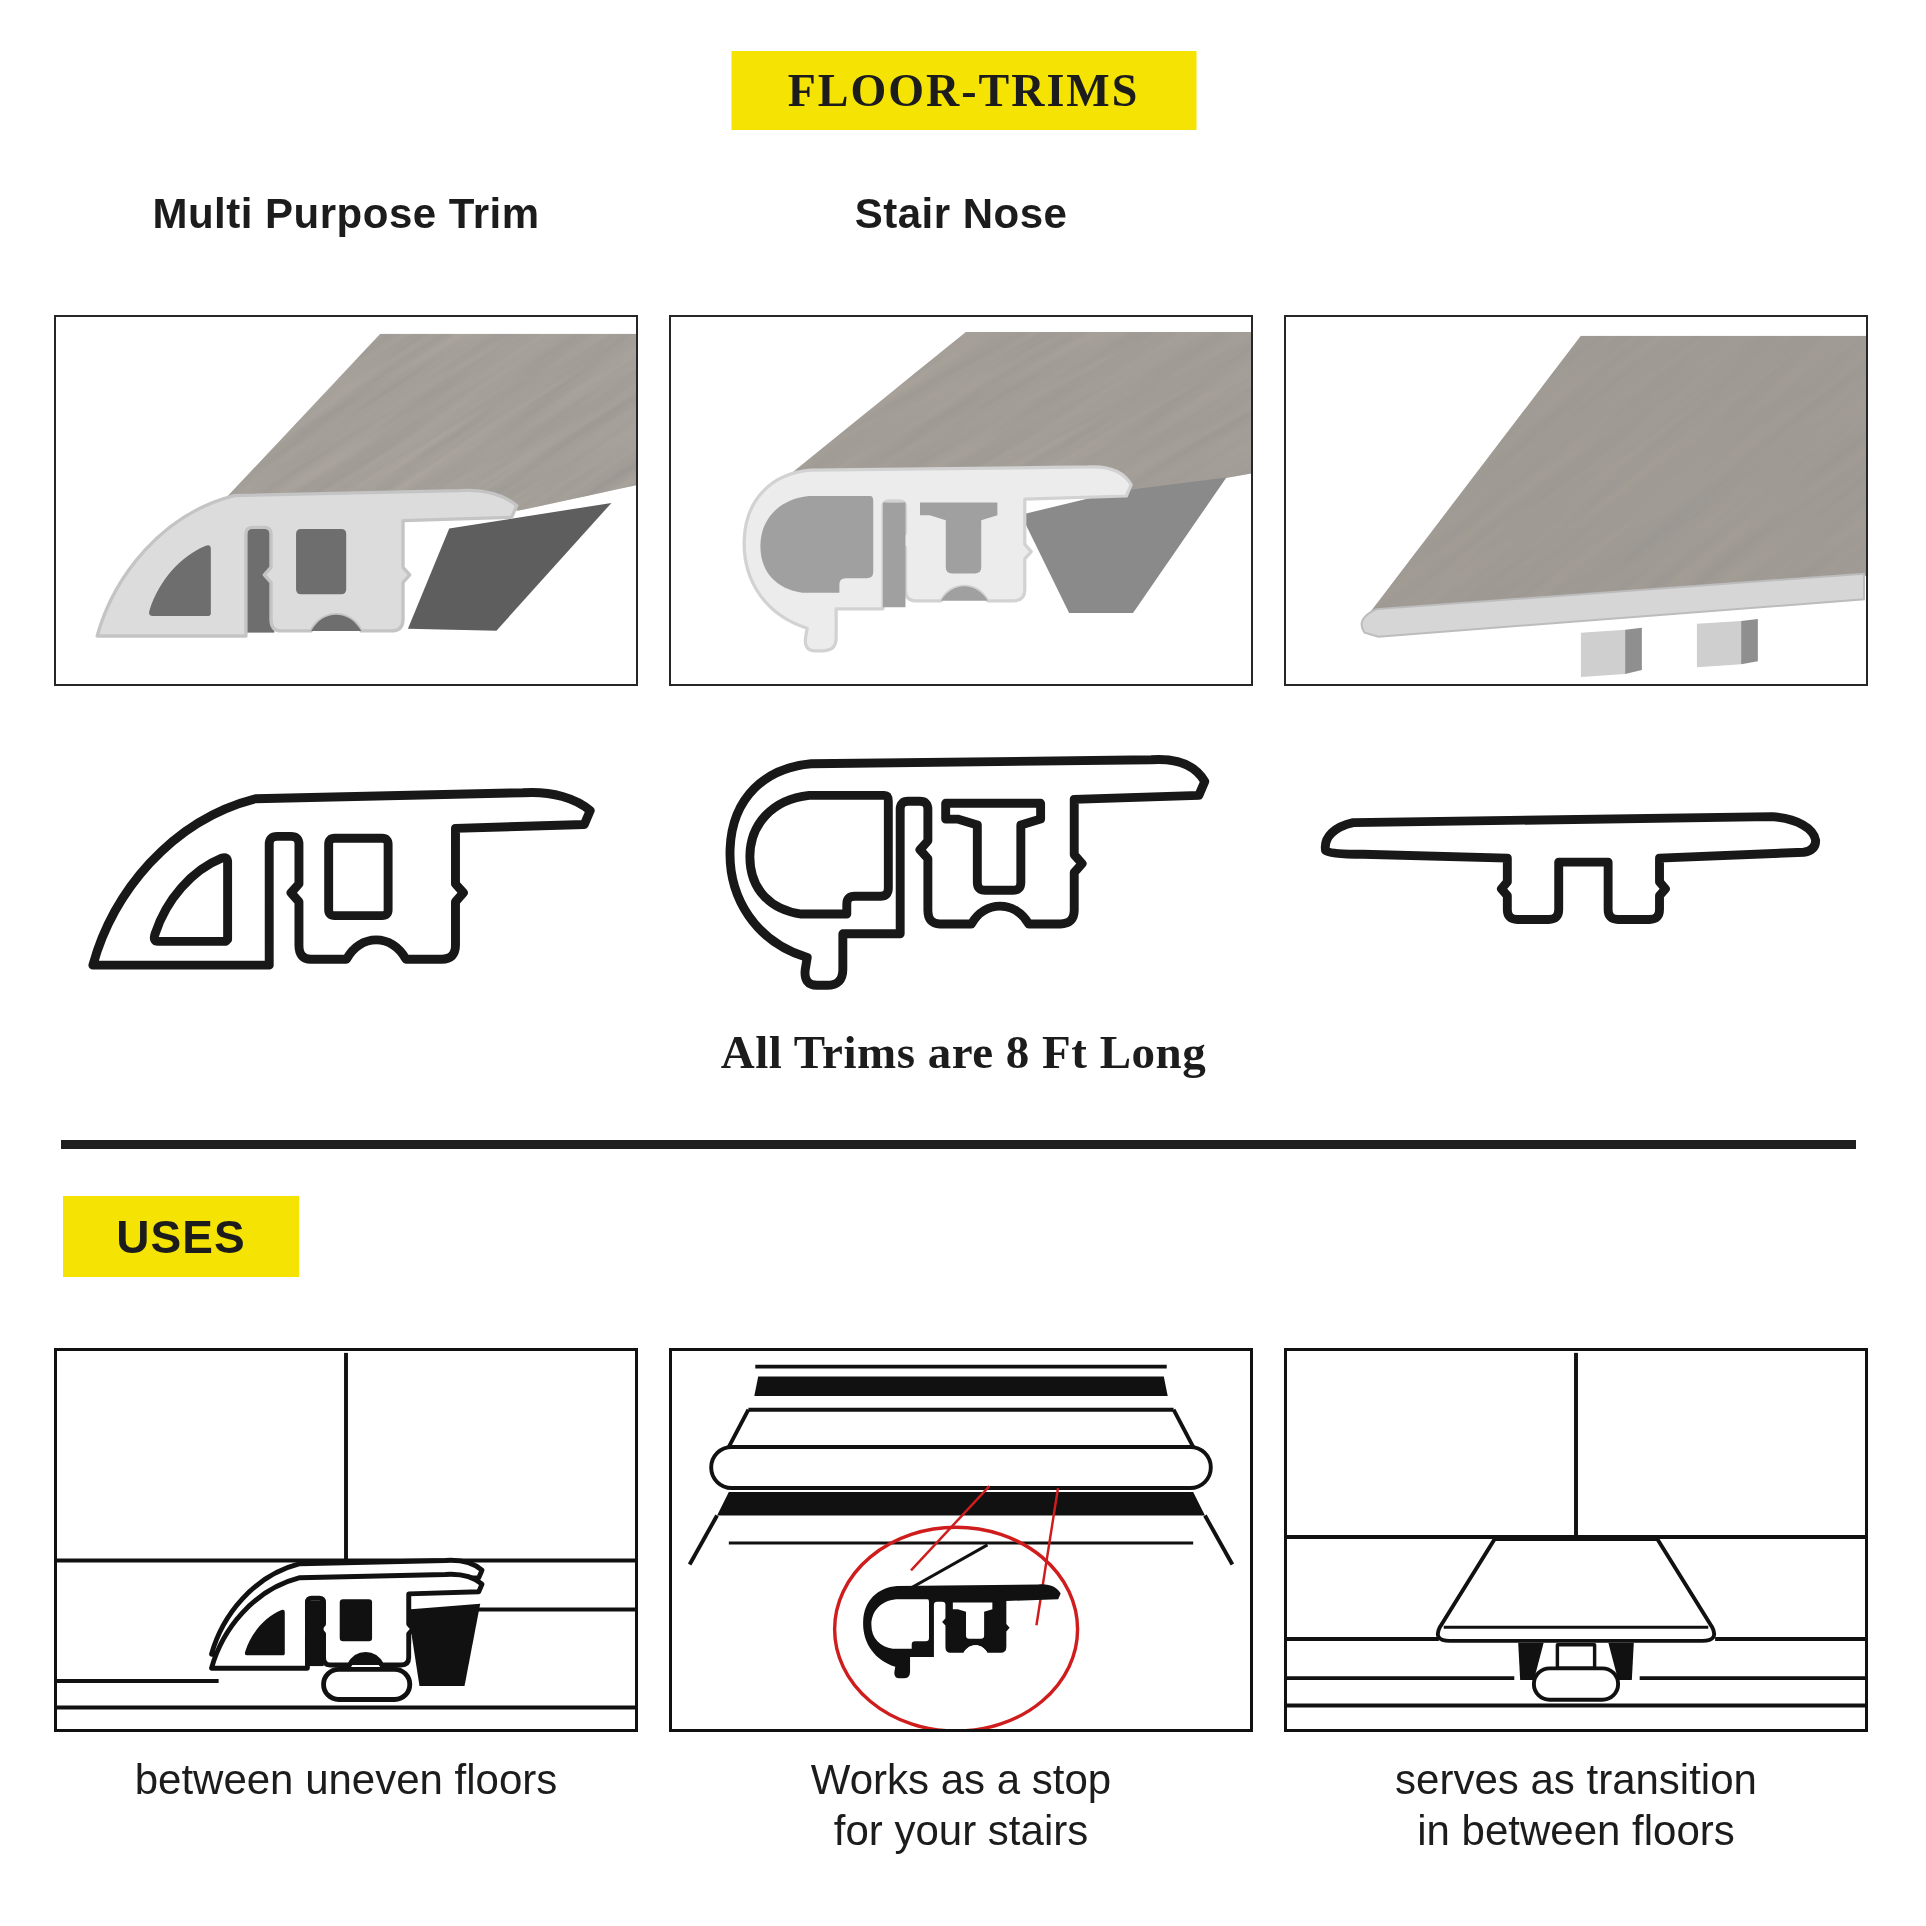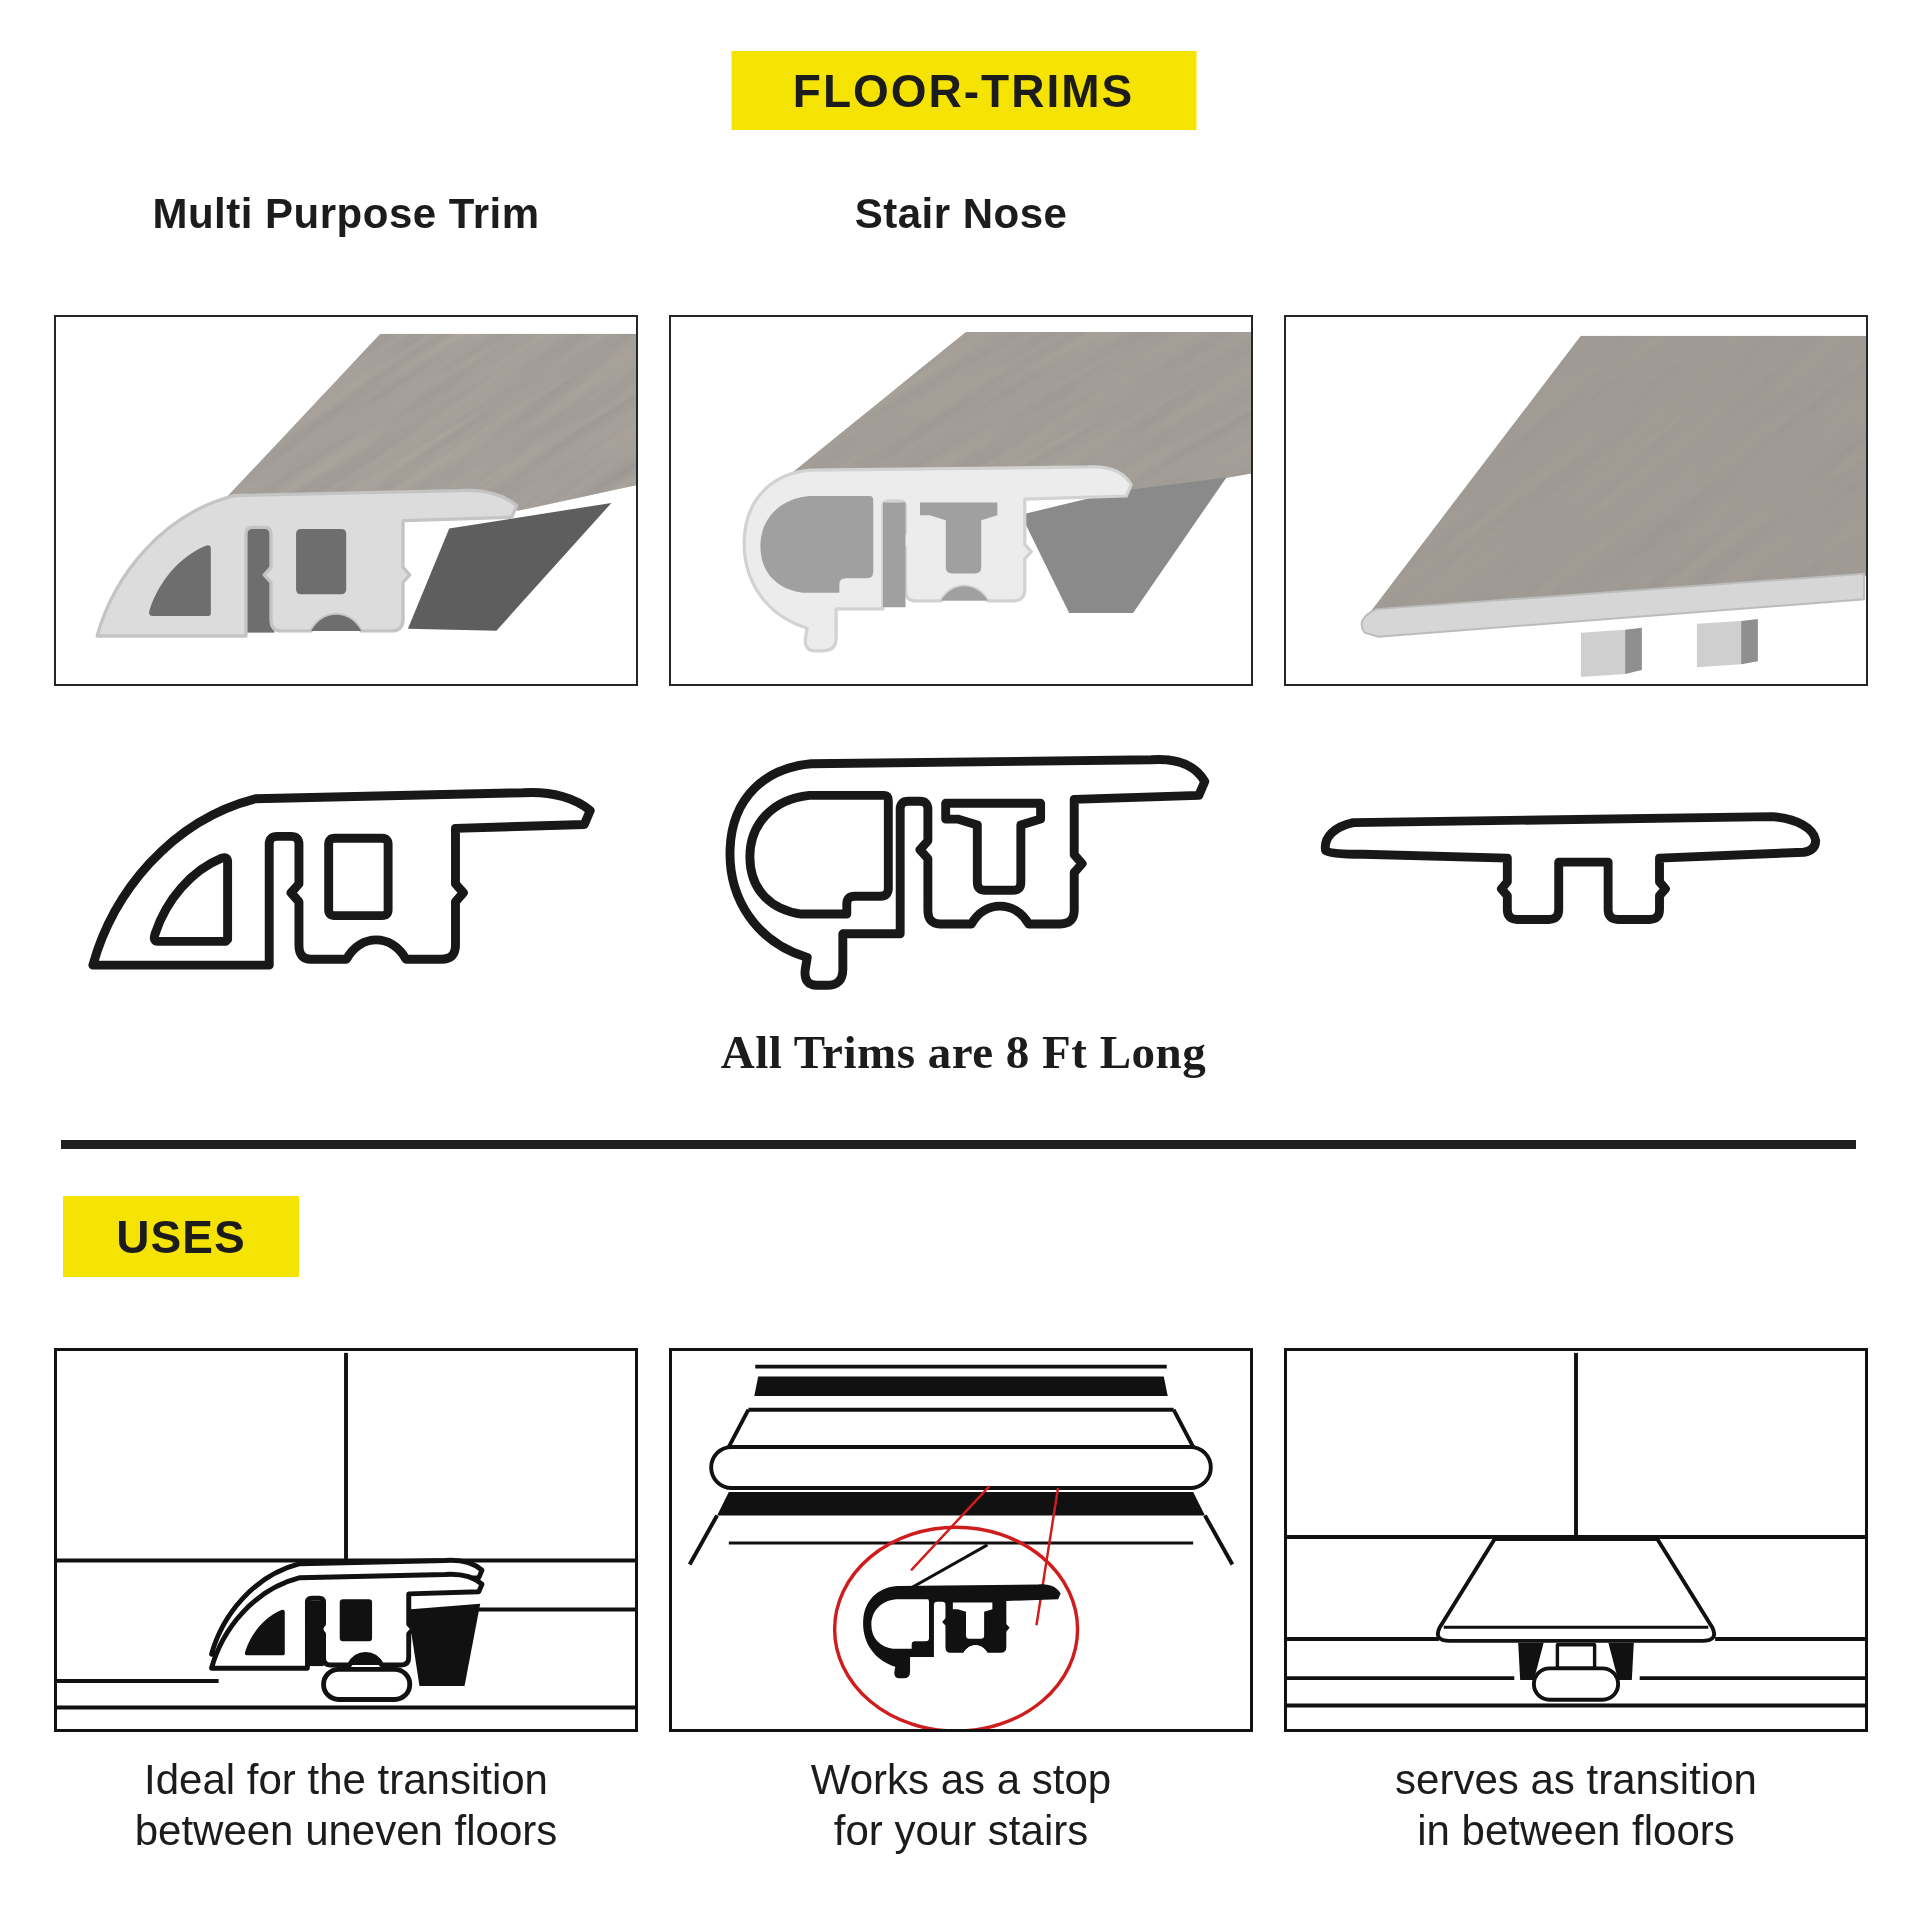--- a/index.html
+++ b/index.html
@@ -1,19 +1,19 @@
 <!DOCTYPE html>
 <html><head>
 <meta charset="utf-8">
 <style>
   html,body{margin:0;padding:0;background:#ffffff;}
   body{width:1927px;height:1927px;position:relative;font-family:"Liberation Sans",sans-serif;color:#1c1c1c;}
   .row3{position:absolute;left:54px;width:1814px;display:grid;grid-template-columns:584px 584px 584px;column-gap:31px;}
   .title-box{position:absolute;top:51px;left:50%;transform:translateX(-50%);width:465px;height:79px;
-    display:flex;align-items:center;justify-content:center;}
+    display:flex;align-items:center;justify-content:center;font-family:Liberation Serif, serif;}
   .title-box span{font-size:46px;font-weight:700;letter-spacing:2px;}
   .col-header{font-size:42px;font-weight:700;text-align:center;letter-spacing:0.5px;}
   .photo-box{height:367px;border:2px solid #262626;background:#ffffff;overflow:hidden;}
   .photo-box svg{display:block;width:100%;height:100%;}
   .draw-box{height:252px;display:flex;align-items:center;justify-content:center;}
   .draw-box svg{display:block;}
   .note{position:absolute;top:1025px;left:0;width:100%;text-align:center;font-size:47px;font-weight:700;letter-spacing:0.5px;font-family:Liberation Serif, serif;}
   .divider{position:absolute;top:1140px;left:61px;width:1795px;height:9px;background:#1f1f1f;}
   .uses-box{position:absolute;top:1196px;left:63px;width:236px;height:81px;display:flex;align-items:center;justify-content:center;}
   .uses-box span{font-size:46px;font-weight:700;letter-spacing:1px;}
@@ -228,21 +228,20 @@
       <rect x="276" y="298" width="38" height="24" fill="#ffffff" stroke-width="3.5"></rect>
       <rect x="252" y="322" width="86" height="32" rx="16" fill="#ffffff"></rect>
       <path d="M212,190 L378,190 L434,280 Q441,294 424,294 L166,294 Q149,294 156,280 Z" fill="#ffffff"></path>
       <line x1="160" y1="280" x2="430" y2="280" stroke-width="3"></line>
     </svg>
   </div>
 </div>
 
 <div class="row3" style="top:1754px">
   <div class="caption">
-    <div>Ideal for the transition</div>
     <div>between uneven floors</div>
   </div>
   <div class="caption">
     <div>Works as a stop</div>
     <div>for your stairs</div>
   </div>
   <div class="caption">
     <div>serves as transition</div>
     <div>in between floors</div>
   </div>

